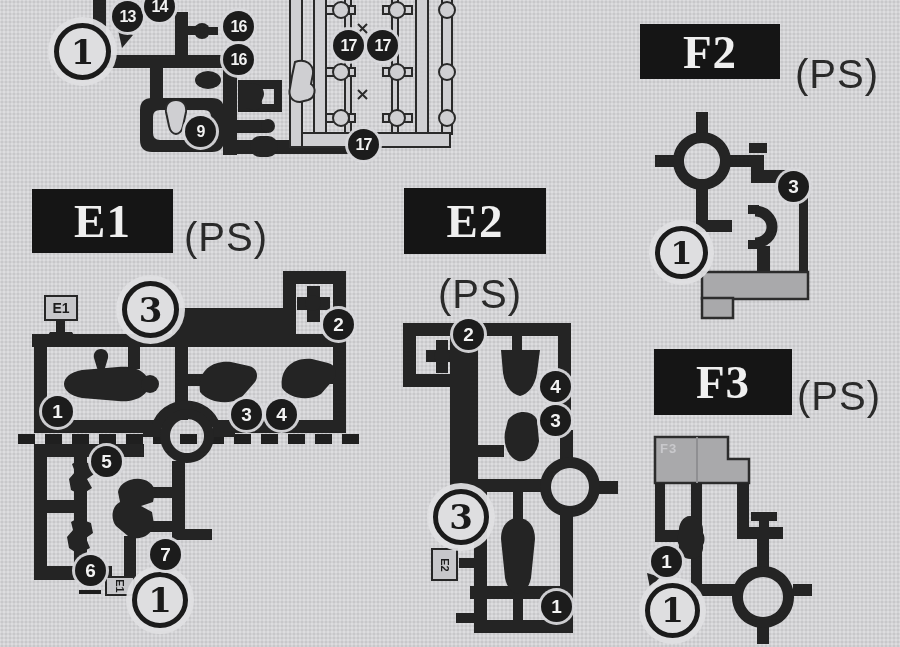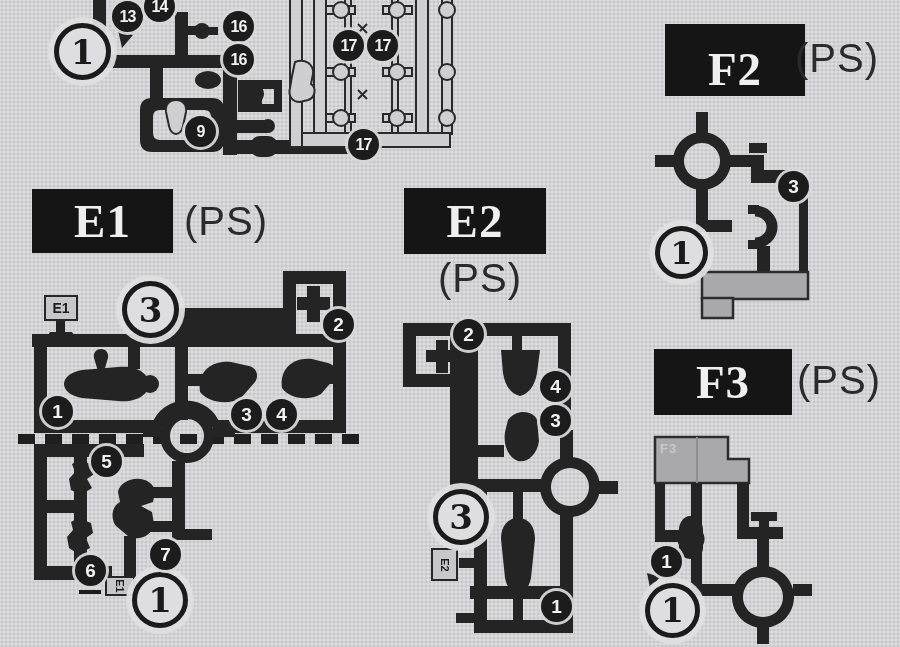--- a/index.html
+++ b/index.html
@@ -30,21 +30,21 @@
     font:bold 34px "DejaVu Serif",serif;
     box-shadow:0 0 0 6px rgba(223,223,225,0.95);
   }
   .plate{
     position:absolute;background:#151515;color:#efefef;z-index:2;
     display:flex;align-items:center;justify-content:center;
     font:bold 47px "Liberation Serif",serif;letter-spacing:1px;
   }
   .ps{
     position:absolute;color:#2a2a2a;z-index:2;
-    font:500 40px "Liberation Sans",sans-serif;letter-spacing:1px;
+    font:500 40px "Liberation Sans",sans-serif;letter-spacing:1px;margin-top:16px;
   }
   .tag{
     position:absolute;background:#c7c7ca;border:2px solid #262626;z-index:2;
     color:#1d1d1d;display:flex;align-items:center;justify-content:center;
     font:bold 14px "Liberation Sans",sans-serif;box-sizing:border-box;
   }
   .tag .rot{transform:rotate(90deg);font-size:11px;letter-spacing:0;}
   .blocktag{
     position:absolute;color:#c9c9cc;z-index:2;
     font:bold 13px "Liberation Sans",sans-serif;letter-spacing:1px;
@@ -263,21 +263,21 @@
   <div class="plate" style="left:32px;top:189px;width:141px;height:64px;">
       <span>E1</span>
     </div>
   <div class="ps" style="left:184px;top:199px;">(PS)</div>
 
   <div class="plate" style="left:404px;top:188px;width:142px;height:66px;">
       <span>E2</span>
     </div>
   <div class="ps" style="left:438px;top:256px;">(PS)</div>
 
-  <div class="plate" style="left:665px;top:24px;width:140px;height:72px;align-items:flex-end;">
+  <div class="plate" style="left:640px;top:24px;width:140px;height:55px;">
       <span>F2</span>
     </div>
   <div class="ps" style="left:795px;top:36px;">(PS)</div>
 
   <div class="plate" style="left:654px;top:349px;width:138px;height:66px;">
       <span>F3</span>
     </div>
   <div class="ps" style="left:797px;top:358px;">(PS)</div>
 
   <div class="tag" style="left:44px;top:295px;width:34px;height:26px;">

